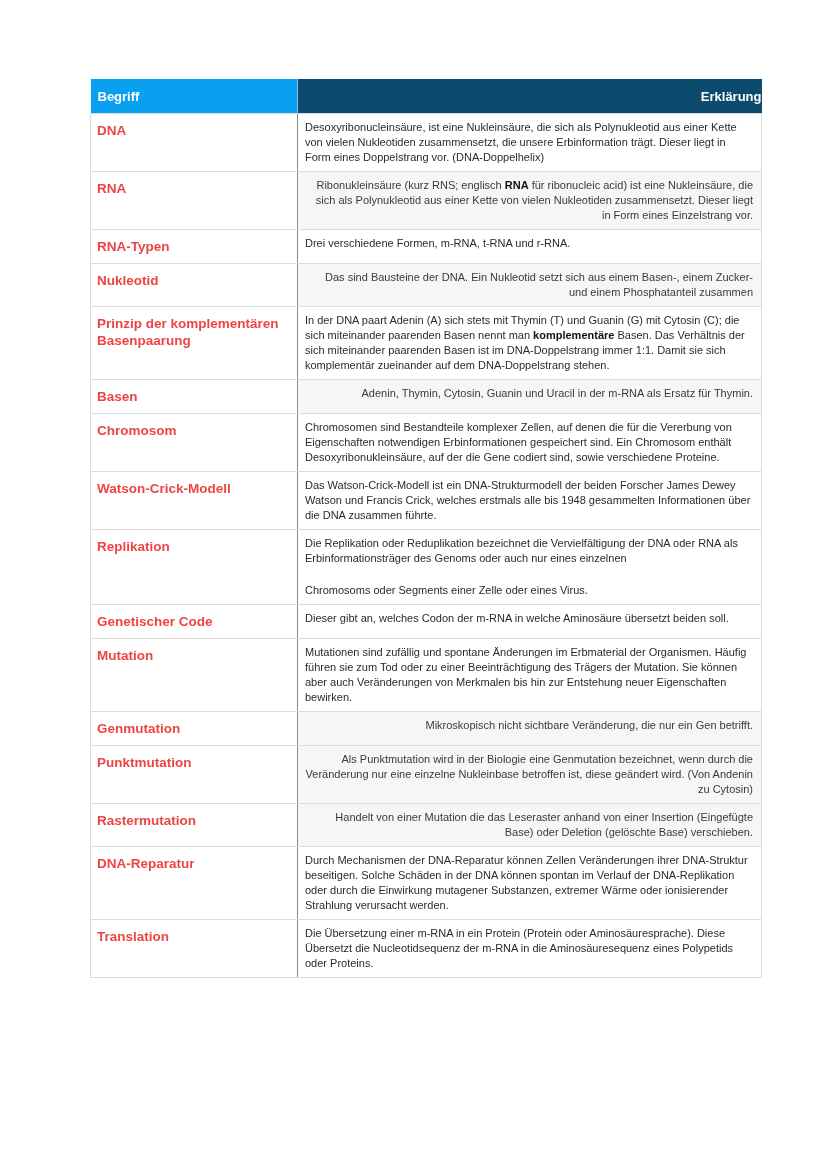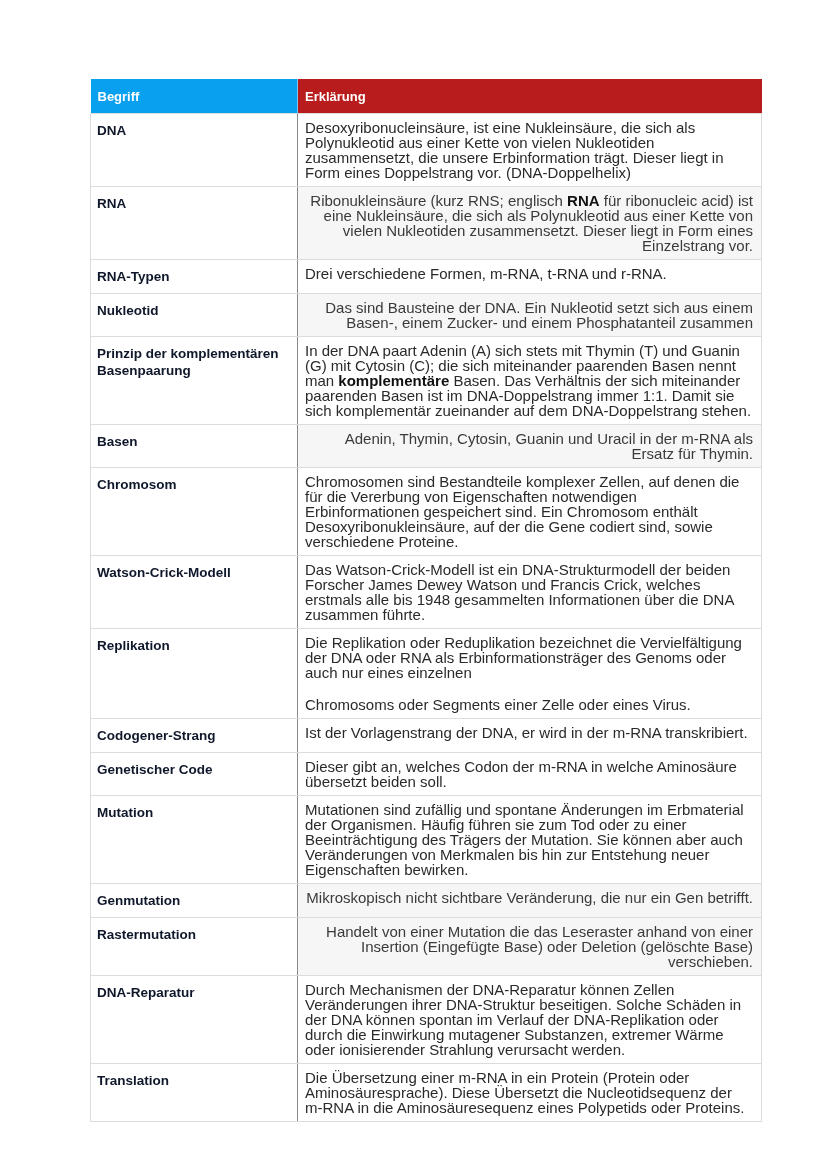--- a/index.html
+++ b/index.html
@@ -14,42 +14,42 @@
     background: #0aa0f0; color: #ffffff; font-weight: bold; text-align: left;
     font-size: 13px; height: 34px; padding: 0 0 0 7px; vertical-align: middle;
     border-left: 1px solid #7cc8f5;
   }
   thead th:first-child { border-left: none; }
   tbody td {
     vertical-align: top; border-top: 1px solid #dcdcdc; border-bottom: 1px solid #dcdcdc;
   }
   tbody td.term {
     font-weight: bold; font-size: 13.5px; line-height: 17px; padding: 8px 6px 8px 6px;
-    border-left: 1px solid #dcdcdc; color: #0f172a;
+    border-left: 1px solid #dcdcdc; color: #ef4444;
   }
   tbody td.expl {
-    font-size: 15px; line-height: 15px; padding: 6px 8px 6px 7px;
+    font-size: 11px; line-height: 15px; padding: 6px 8px 6px 7px;
     border-left: 1.5px solid #8a8a8a; border-right: 1px solid #dcdcdc; color: #2a2a2a;
   }
   tbody tr.alt td.expl { background: #f6f6f6; color: #3a3a3a; text-align: right; }
   tbody tr.rep td.expl .line3 { display:block; margin-top: 17px; }
   b.em { font-weight: bold; color: #111; }
 </style>
 </head>
 <body>
 
 <table class="glossary">
   <colgroup>
       <col class="c1">
       <col class="c2">
     </colgroup>
   <thead>
     <tr>
       <th style="background: rgb(10, 160, 240);">Begriff</th>
-      <th style="background: #b91c1c;">Erklärung</th>
+      <th style="background: #0c4a6e; text-align: right;">Erklärung</th>
     </tr>
   </thead>
   <tbody>
     <tr>
       <td class="term">DNA</td>
       <td class="expl">Desoxyribonucleinsäure, ist eine Nukleinsäure, die sich als Polynukleotid aus einer Kette von vielen Nukleotiden zusammensetzt, die unsere Erbinformation trägt. Dieser liegt in Form eines Doppelstrang vor. (DNA-Doppelhelix)</td>
     </tr>
     <tr class="alt">
       <td class="term">RNA</td>
       <td class="expl"><span>Ribonukleinsäure (kurz RNS; englisch </span><b class="em">RNA</b><span> für ribonucleic acid) ist eine Nukleinsäure, die sich als Polynukleotid aus einer Kette von vielen Nukleotiden zusammensetzt. Dieser liegt in Form eines Einzelstrang vor.</span></td>
@@ -76,34 +76,34 @@
     </tr>
     <tr>
       <td class="term">Watson-Crick-Modell</td>
       <td class="expl">Das Watson-Crick-Modell ist ein DNA-Strukturmodell der beiden Forscher James Dewey Watson und Francis Crick, welches erstmals alle bis 1948 gesammelten Informationen über die DNA zusammen führte.</td>
     </tr>
     <tr class="rep">
       <td class="term">Replikation</td>
       <td class="expl"><span>Die Replikation oder Reduplikation bezeichnet die Vervielfältigung der DNA oder RNA als Erbinformationsträger des Genoms oder auch nur eines einzelnen</span><span class="line3">Chromosoms oder Segments einer Zelle oder eines Virus.</span></td>
     </tr>
     <tr>
-      <td class="term">Codogener-Strang</td>
-      <td class="expl">Ist der Vorlagenstrang der DNA, er wird in der m-RNA transkribiert.</td>
-    </tr>
-    <tr>
       <td class="term">Genetischer Code</td>
       <td class="expl">Dieser gibt an, welches Codon der m-RNA in welche Aminosäure übersetzt beiden soll.</td>
     </tr>
     <tr>
       <td class="term">Mutation</td>
       <td class="expl">Mutationen sind zufällig und spontane Änderungen im Erbmaterial der Organismen. Häufig führen sie zum Tod oder zu einer Beeinträchtigung des Trägers der Mutation. Sie können aber auch Veränderungen von Merkmalen bis hin zur Entstehung neuer Eigenschaften bewirken.</td>
     </tr>
     <tr class="alt">
       <td class="term">Genmutation</td>
       <td class="expl">Mikroskopisch nicht sichtbare Veränderung, die nur ein Gen betrifft.</td>
+    </tr>
+    <tr class="alt">
+      <td class="term">Punktmutation</td>
+      <td class="expl">Als Punktmutation wird in der Biologie eine Genmutation bezeichnet, wenn durch die Veränderung nur eine einzelne Nukleinbase betroffen ist, diese geändert wird. (Von Andenin zu Cytosin)</td>
     </tr>
     <tr class="alt">
       <td class="term">Rastermutation</td>
       <td class="expl">Handelt von einer Mutation die das Leseraster anhand von einer Insertion (Eingefügte Base) oder Deletion (gelöschte Base) verschieben.</td>
     </tr>
     <tr>
       <td class="term">DNA-Reparatur</td>
       <td class="expl">Durch Mechanismen der DNA-Reparatur können Zellen Veränderungen ihrer DNA-Struktur beseitigen. Solche Schäden in der DNA können spontan im Verlauf der DNA-Replikation oder durch die Einwirkung mutagener Substanzen, extremer Wärme oder ionisierender Strahlung verursacht werden.</td>
     </tr>
     <tr>

